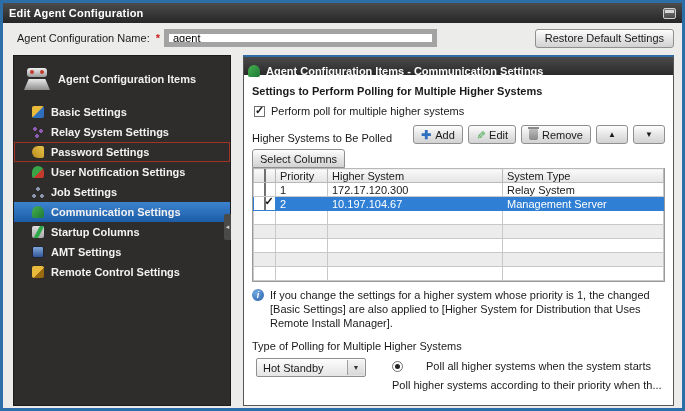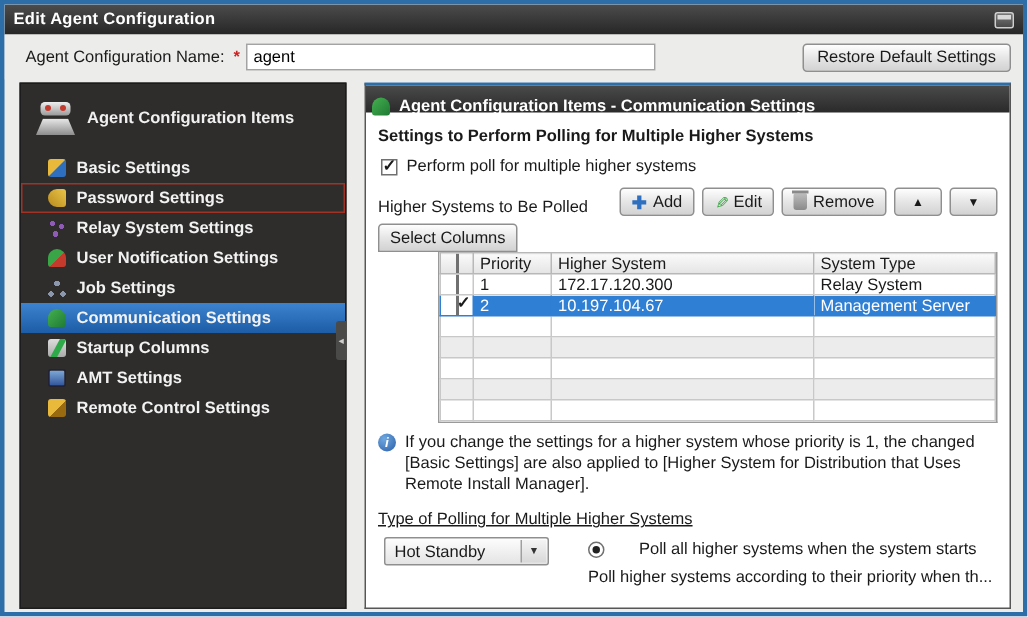--- a/index.html
+++ b/index.html
@@ -31,21 +31,21 @@
     position:relative;
   }
   .win-restore:before{content:"";position:absolute;left:1px;right:1px;top:1px;height:3px;background:#d8d8d8;}
   
   .name-row {
     flex:0 0 30px; display:flex; align-items:center; padding:0 8px 0 14px;
     background:#ececea;
   }
   .req { color:#cc2222; font-weight:bold; margin:0 4px 0 6px; }
   .name-input {
-    width:273px; height:18px; border:1px solid #a3a3a3; background:#fff;
+    width:273px; height:18px; border:5px solid #a3a3a3; background:#fff;
     font-family:"Liberation Sans",sans-serif; font-size:11px; padding:1px 4px;
   }
   .spacer { flex:1; }
   .btn {
     display:inline-flex; align-items:center; gap:4px;
     border:1px solid #8f8f8f; border-radius:3px;
     background:linear-gradient(#fefefe,#e8e8e8 45%,#d2d2d2);
     padding:2px 9px; height:19px;
     font-family:"Liberation Sans",sans-serif; font-size:11px; color:#1a1a1a;
     cursor:default; white-space:nowrap;
@@ -114,21 +114,21 @@
   .tbl-buttons { display:flex; gap:5px; }
   .mini { padding:2px 7px; }
   .icon-plus { color:#2f6fc0; font-weight:bold; font-size:12px; line-height:10px; }
   .icon-pencil { color:#3aa546; font-size:11px; line-height:10px; transform:rotate(90deg); display:inline-block; }
   .icon-trash { width:9px; height:11px; position:relative; display:inline-block; background:linear-gradient(#bcbcbc,#8a8a8a); border-radius:1px 1px 2px 2px; }
   .icon-trash:before { content:""; position:absolute; top:-2px; left:-1px; right:-1px; height:2px; background:#8a8a8a; }
   .arrow-btn { width:32px; justify-content:center; font-size:8px; padding:2px 0; }
   .select-cols { margin:2px 0 0 0; align-self:flex-start; border-radius:3px 3px 0 0; }
   
   table.grid { border-collapse:collapse; width:100%; table-layout:fixed; background:#fff; }
-  .grid-wrap { border:1px solid #9a9a9a; border-top:none;margin-left:40px; }
+  .grid-wrap { border:1px solid #9a9a9a; border-top:none; }
   table.grid th, table.grid td {
     border:1px solid #c8c8c8; padding:0 4px; height:14px;
     font-weight:normal; text-align:left; overflow:hidden; white-space:nowrap;
   }
   table.grid th { background:linear-gradient(#fafafa,#e4e4e4); border-color:#b8b8b8; }
   .col-chk { width:22px; text-align:center !important; }
   .col-pri { width:52px; }
   .col-hs  { width:175px; }
   td.num { text-align:right; }
   tr.selected td { background:#2f7fd4; color:#fff; border-color:#2f7fd4; }
@@ -136,21 +136,21 @@
   .cell-chk { margin:0 auto; }
   
   .info-row { display:flex; gap:6px; margin:7px 0 8px 0; align-items:flex-start; }
   .info-icon {
     flex:0 0 12px; width:12px; height:12px; border-radius:50%;
     background:radial-gradient(circle at 35% 30%,#6fa8e0,#2b5fa8);
     color:#fff; font-size:9px; font-weight:bold; font-style:italic;
     display:flex; align-items:center; justify-content:center; line-height:12px;
   }
   .info-text { line-height:1.25; }
-  .polling-label { margin:2px 0 6px 0;text-decoration:underline; }
+  .polling-label { margin:2px 0 6px 0; }
   .polling-row { display:flex; gap:26px; }
   .dropdown {
     width:110px; height:19px; border:1px solid #8f8f8f; border-radius:2px;
     background:linear-gradient(#fdfdfd,#e4e4e4); display:flex; align-items:center; padding-left:6px;
     position:relative; margin-left:4px;
   }
   .dd-arrow {
     position:absolute; right:1px; top:1px; bottom:1px; width:17px; border-left:1px solid #9f9f9f;
     background:linear-gradient(#f4f4f4,#d8d8d8); display:flex; align-items:center; justify-content:center;
     font-size:7px; color:#333;
@@ -192,27 +192,27 @@
               <i class="r"></i>
             </span>
             <span class="body"></span>
         </span>
         <span>Agent Configuration Items</span>
       </div>
       <div class="sb-item">
         <span class="sb-ico ico-basic"></span>
         <span>Basic Settings</span>
       </div>
+      <div class="sb-item">
+        <span class="sb-ico ico-relay"></span>
+        <span>Relay System Settings</span>
+      </div>
       <div class="sb-item flagged">
         <span class="sb-ico ico-password"></span>
         <span>Password Settings</span>
-      </div>
-      <div class="sb-item">
-        <span class="sb-ico ico-relay"></span>
-        <span>Relay System Settings</span>
       </div>
       <div class="sb-item">
         <span class="sb-ico ico-user"></span>
         <span>User Notification Settings</span>
       </div>
       <div class="sb-item">
         <span class="sb-ico ico-job"></span>
         <span>Job Settings</span>
       </div>
       <div class="sb-item selected">

